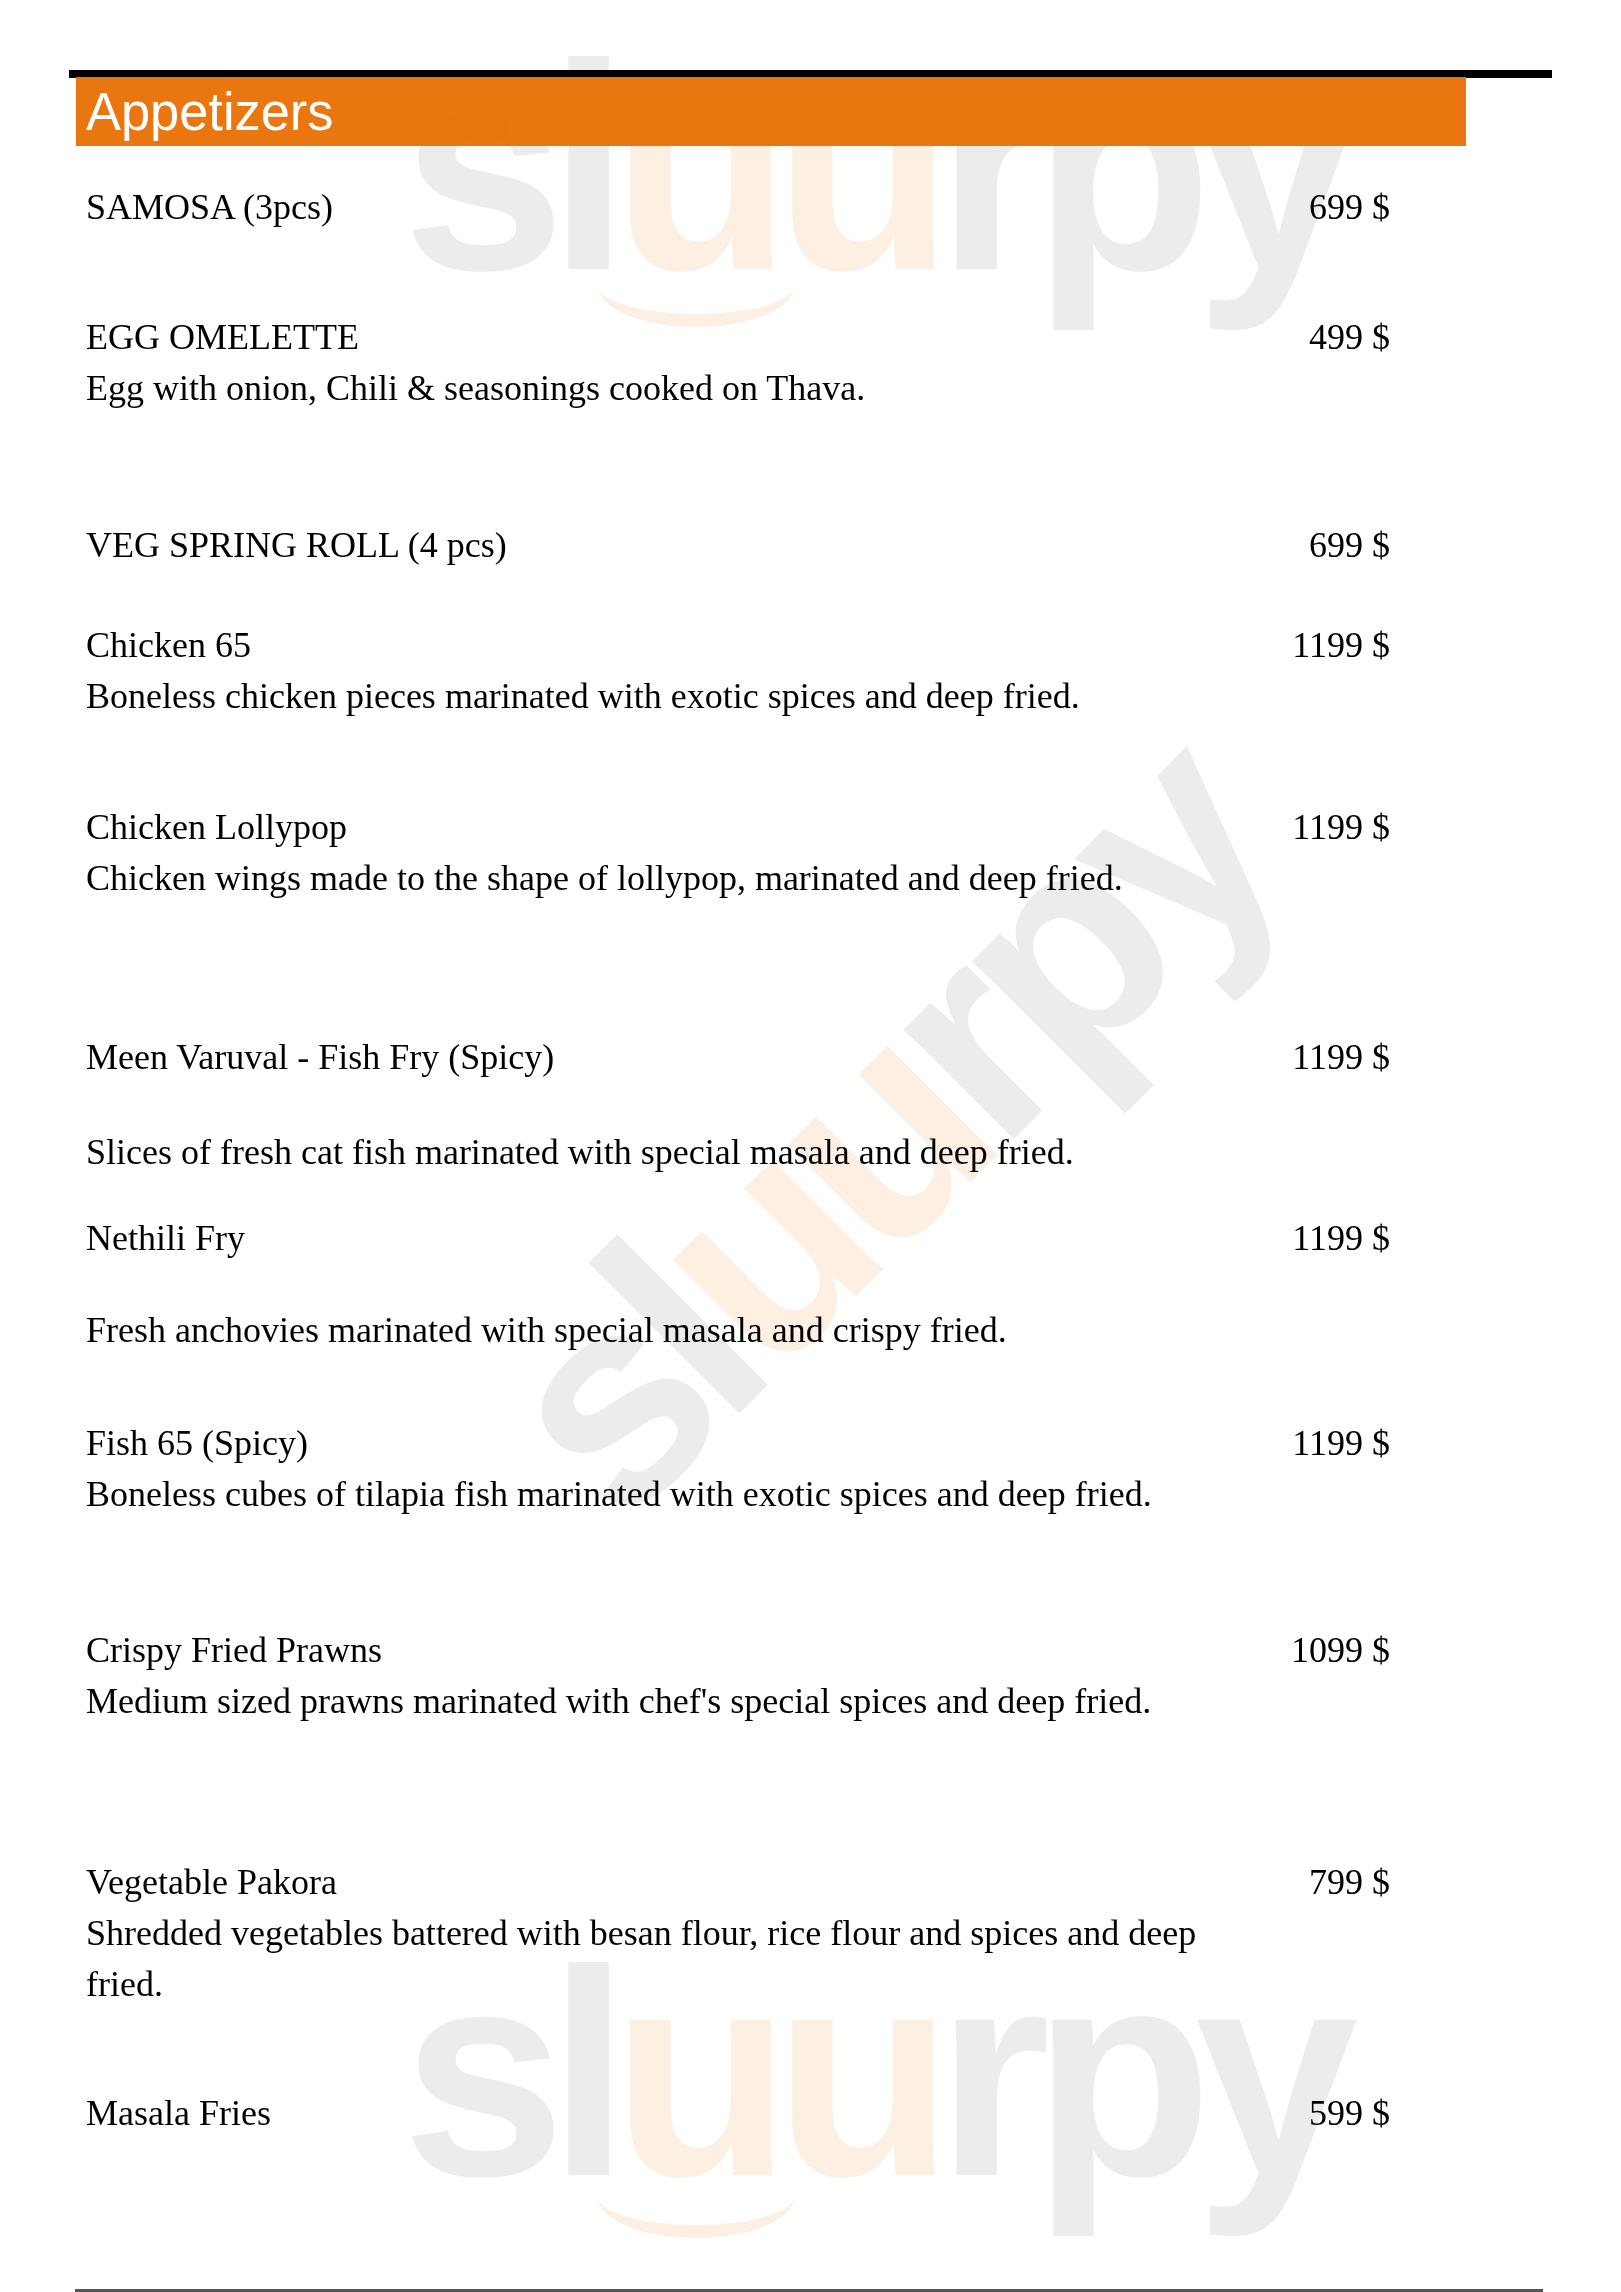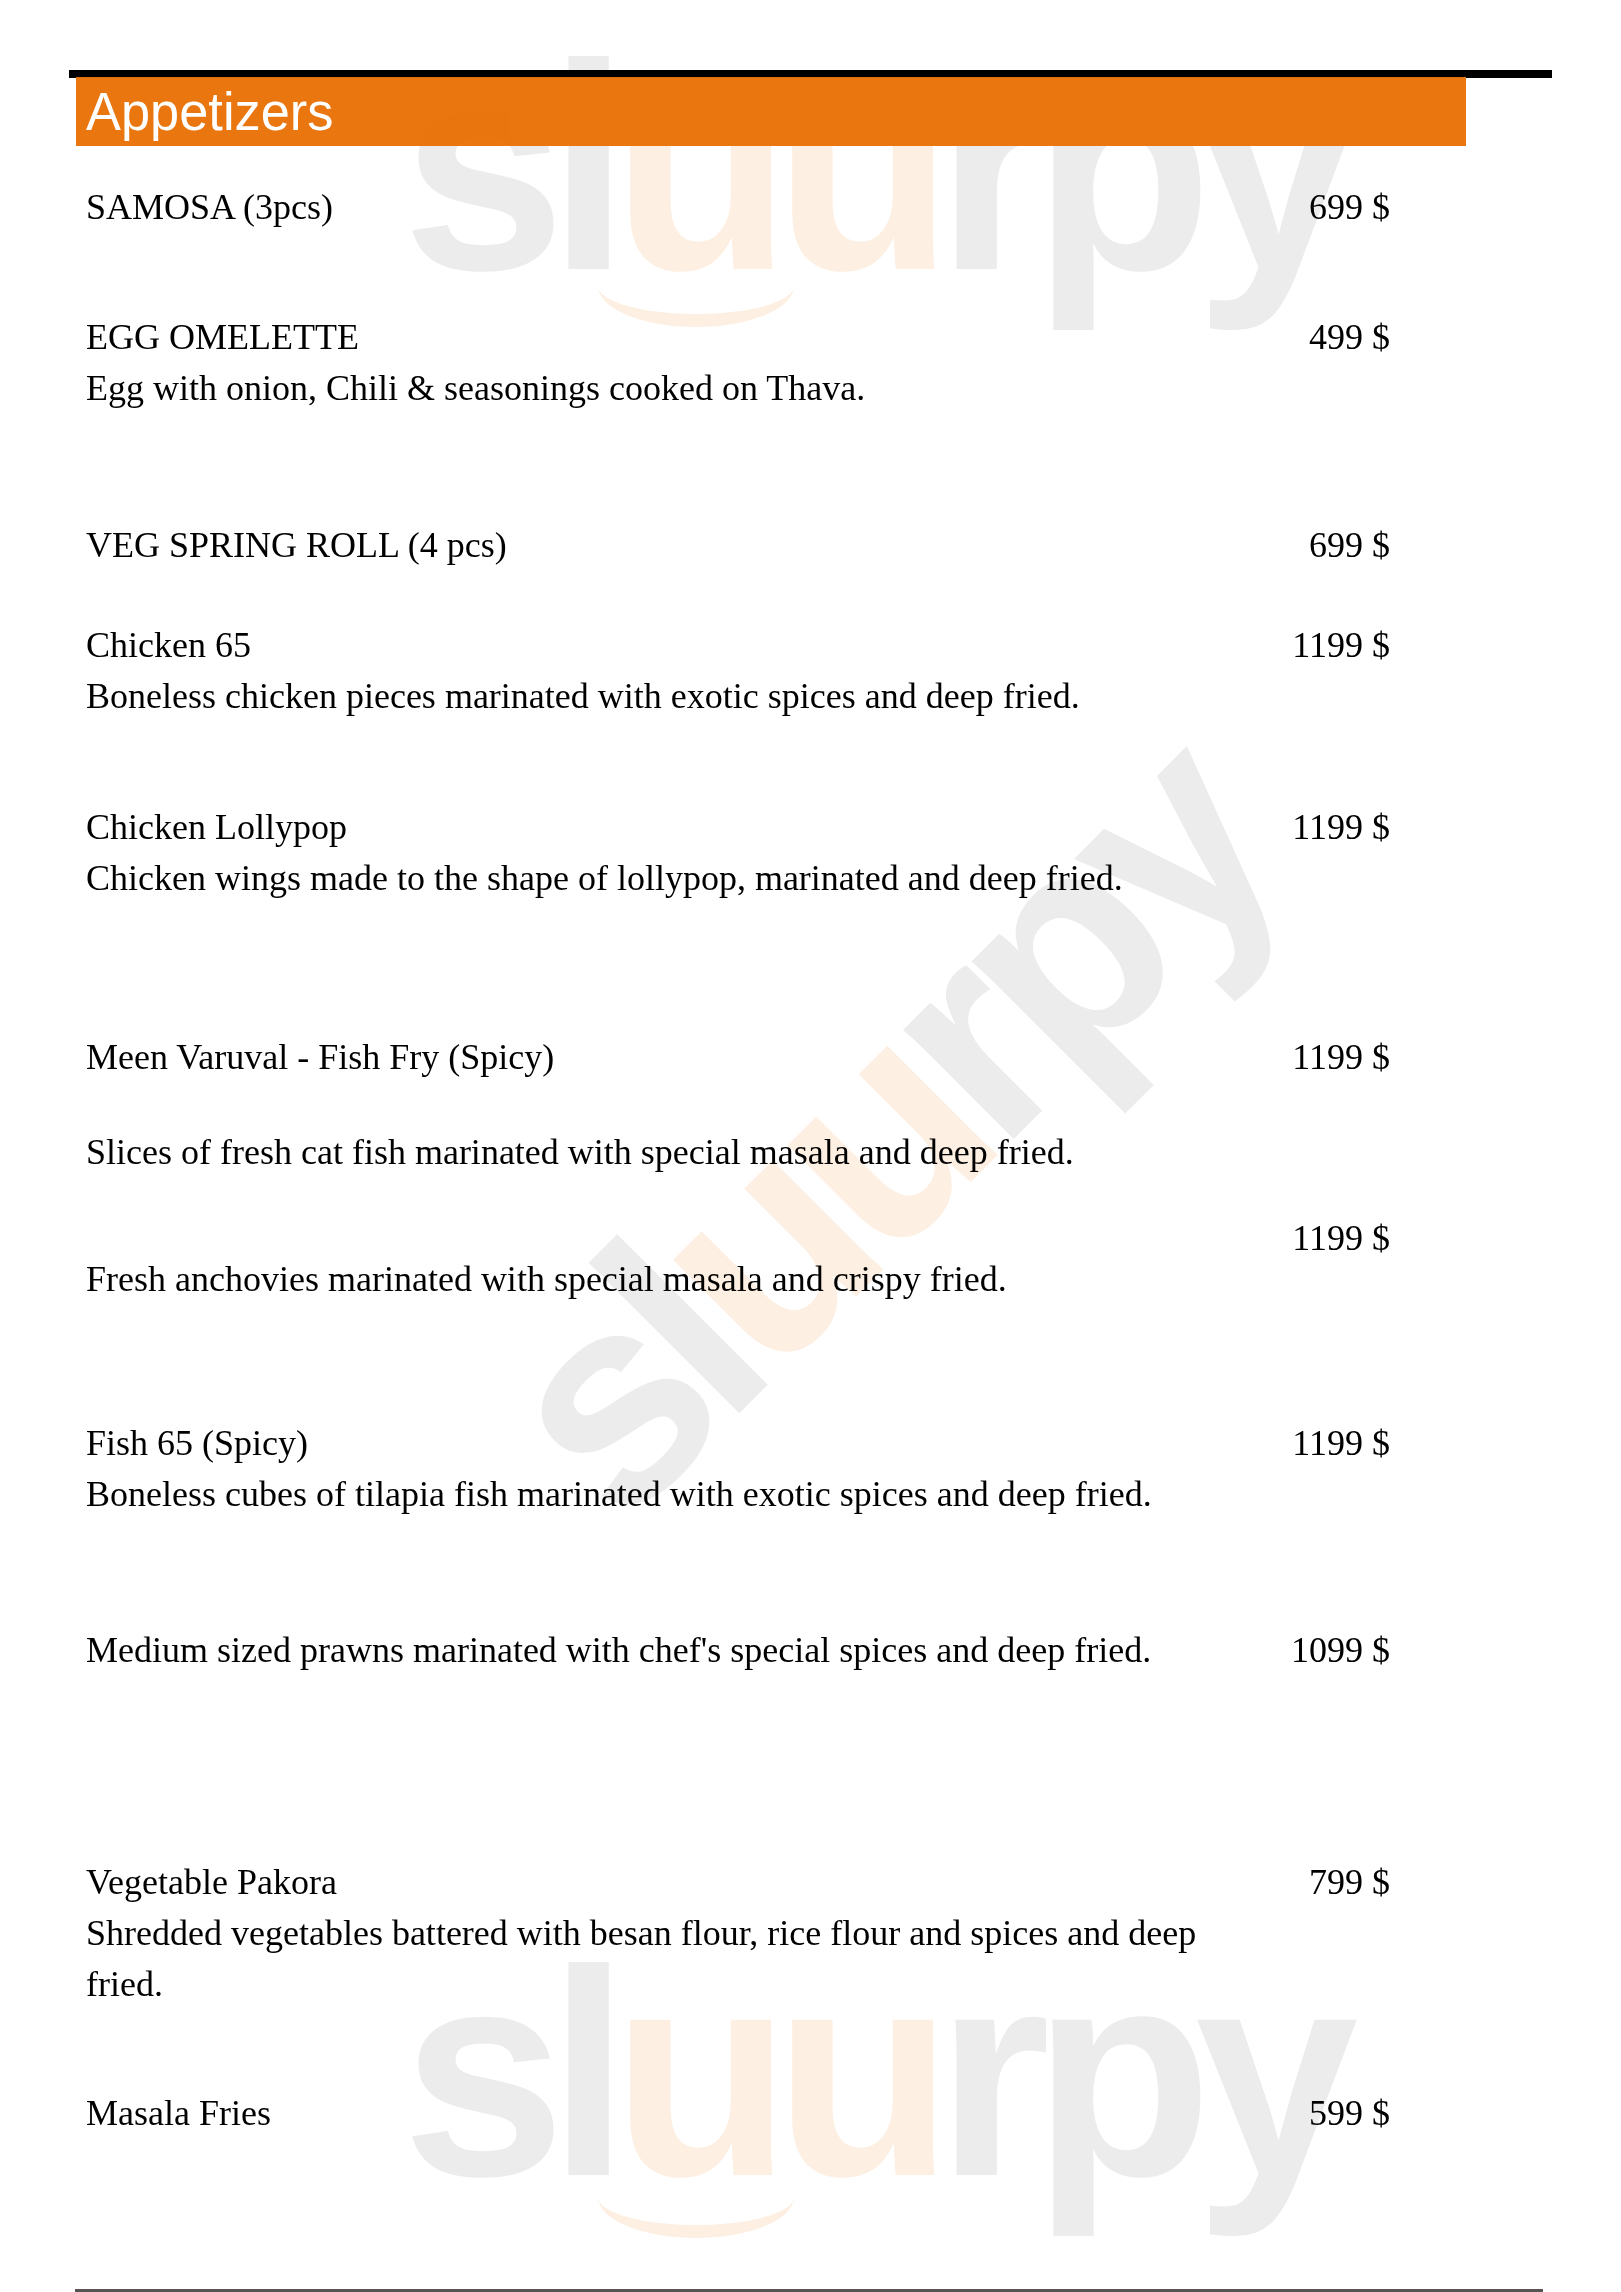--- a/index.html
+++ b/index.html
@@ -71,31 +71,33 @@
   <span class="item-price">1199 $</span>
 </div>
 
 <div class="item" style="top:1032px;">
   <span class="item-name">Meen Varuval - Fish Fry (Spicy)</span>
   <span class="item-desc" style="width:1274px;margin-top:44px;">Slices of fresh cat fish marinated with special masala and deep fried.</span>
   <span class="item-price">1199 $</span>
 </div>
 
 <div class="item" style="top:1213px;">
+  <span class="item-name">Nethili Fry</span>
   <span class="item-desc" style="width:1274px;margin-top:41px;">Fresh anchovies marinated with special masala and crispy fried.</span>
   <span class="item-price">1199 $</span>
 </div>
 
 <div class="item" style="top:1394px;margin-top:24px;">
   <span class="item-name">Fish 65 (Spicy)</span>
   <span class="item-desc" style="width:1161px;">Boneless cubes of tilapia fish marinated with exotic spices and deep fried.</span>
   <span class="item-price">1199 $</span>
 </div>
 
 <div class="item" style="top:1625px;">
+  <span class="item-name">Crispy Fried Prawns</span>
   <span class="item-desc" style="width:1161px;">Medium sized prawns marinated with chef's special spices and deep fried.</span>
   <span class="item-price">1099 $</span>
 </div>
 
 <div class="item" style="top:1857px;">
   <span class="item-name">Vegetable Pakora</span>
   <span class="item-desc" style="width:1152px;">Shredded vegetables battered with besan flour, rice flour and spices and deep fried.</span>
   <span class="item-price">799 $</span>
 </div>
 

